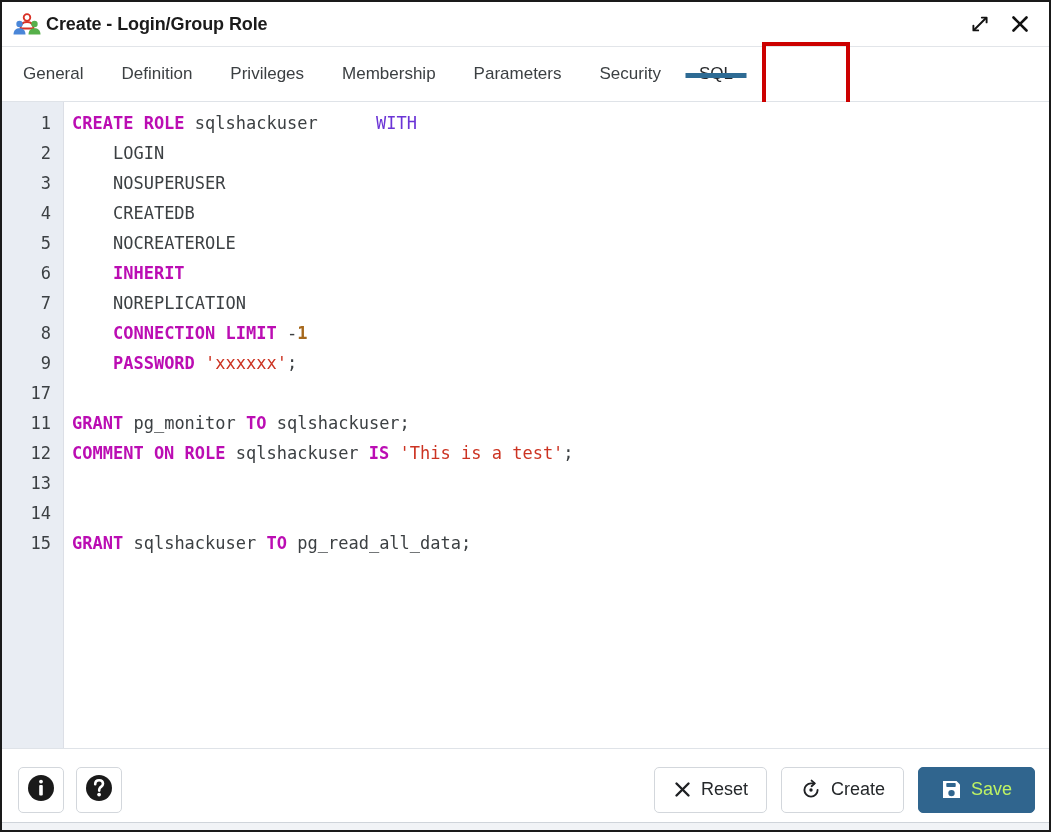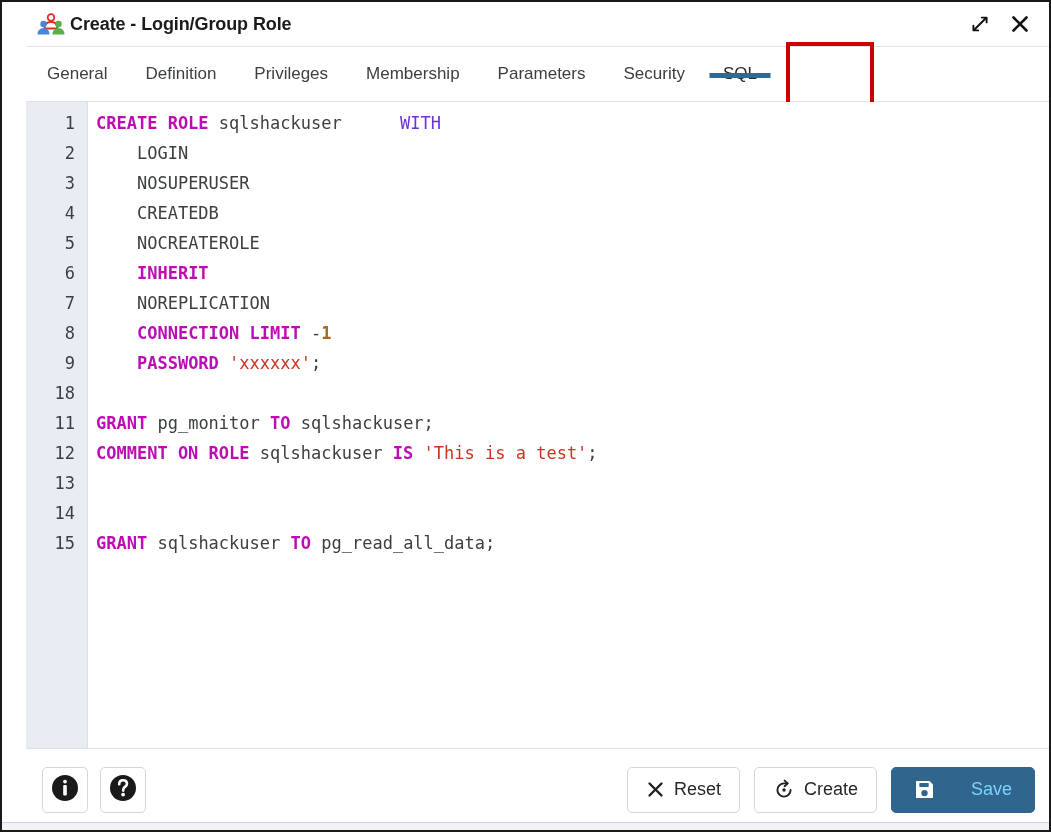--- a/index.html
+++ b/index.html
@@ -14,21 +14,20 @@
   #app {
     position: relative;
     width: 1051px;
     height: 832px;
     box-sizing: border-box;
     background: #ffffff;
     border: 2px solid #1a1a1a;
     overflow: hidden;
     display: flex;
     flex-direction: column;
-    padding-left: 24px;
   }
 
   
   .titlebar {
     height: 45px;
     min-height: 45px;
     display: flex;
     align-items: center;
     background: #ffffff;
     border-bottom: 1px solid #e2e5e9;
@@ -197,23 +196,22 @@
   }
   .btn .bicon {
     display: inline-flex;
     align-items: center;
     justify-content: center;
     margin-right: 9px;
   }
   .btn.primary {
     background: #30658e;
     border-color: #30658e;
-    color: #7dd3fc;
+    color: #bef264;
     padding: 0 22px;
-    gap: 27px;
   }
   .bottom-scroll {
     position: absolute;
     left: 0;
     right: 0;
     bottom: 0;
     height: 7px;
     background: #f1f3f6;
     border-top: 1px solid #cfd4da;
   }
@@ -287,21 +285,21 @@
     <div class="gutter" id="gutter">
         <div class="ln">1</div>
         <div class="ln">2</div>
         <div class="ln">3</div>
         <div class="ln">4</div>
         <div class="ln">5</div>
         <div class="ln">6</div>
         <div class="ln">7</div>
         <div class="ln">8</div>
         <div class="ln">9</div>
-        <div class="ln">18</div>
+        <div class="ln">17</div>
         <div class="ln">11</div>
         <div class="ln">12</div>
         <div class="ln">13</div>
         <div class="ln">14</div>
         <div class="ln">15</div>
       </div>
     <div class="code" id="code"><div class="line"><span class="kw">CREATE ROLE</span><span class="punc"> </span><span class="id">sqlshackuser</span><span class="punc"> </span><span class="kw2">WITH</span></div><div class="line"><span class="punc">    </span><span class="id">LOGIN</span></div><div class="line"><span class="punc">    </span><span class="id">NOSUPERUSER</span></div><div class="line"><span class="punc">    </span><span class="id">CREATEDB</span></div><div class="line"><span class="punc">    </span><span class="id">NOCREATEROLE</span></div><div class="line"><span class="punc">    </span><span class="kw">INHERIT</span></div><div class="line"><span class="punc">    </span><span class="id">NOREPLICATION</span></div><div class="line"><span class="punc">    </span><span class="kw">CONNECTION LIMIT</span><span class="punc"> -</span><span class="num">1</span></div><div class="line"><span class="punc">    </span><span class="kw">PASSWORD</span><span class="punc"> </span><span class="str">'xxxxxx'</span><span class="punc">;</span></div><div class="line">&nbsp;</div><div class="line"><span class="kw">GRANT</span><span class="punc"> </span><span class="id">pg_monitor</span><span class="punc"> </span><span class="kw">TO</span><span class="punc"> </span><span class="id">sqlshackuser</span><span class="punc">;</span></div><div class="line"><span class="kw">COMMENT ON ROLE</span><span class="punc"> </span><span class="id">sqlshackuser</span><span class="punc"> </span><span class="kw">IS</span><span class="punc"> </span><span class="str">'This is a test'</span><span class="punc">;</span></div><div class="line">&nbsp;</div><div class="line">&nbsp;</div><div class="line"><span class="kw">GRANT</span><span class="punc"> </span><span class="id">sqlshackuser</span><span class="punc"> </span><span class="kw">TO</span><span class="punc"> </span><span class="id">pg_read_all_data</span><span class="punc">;</span></div></div>
   </div>
 
   <div class="footer">

